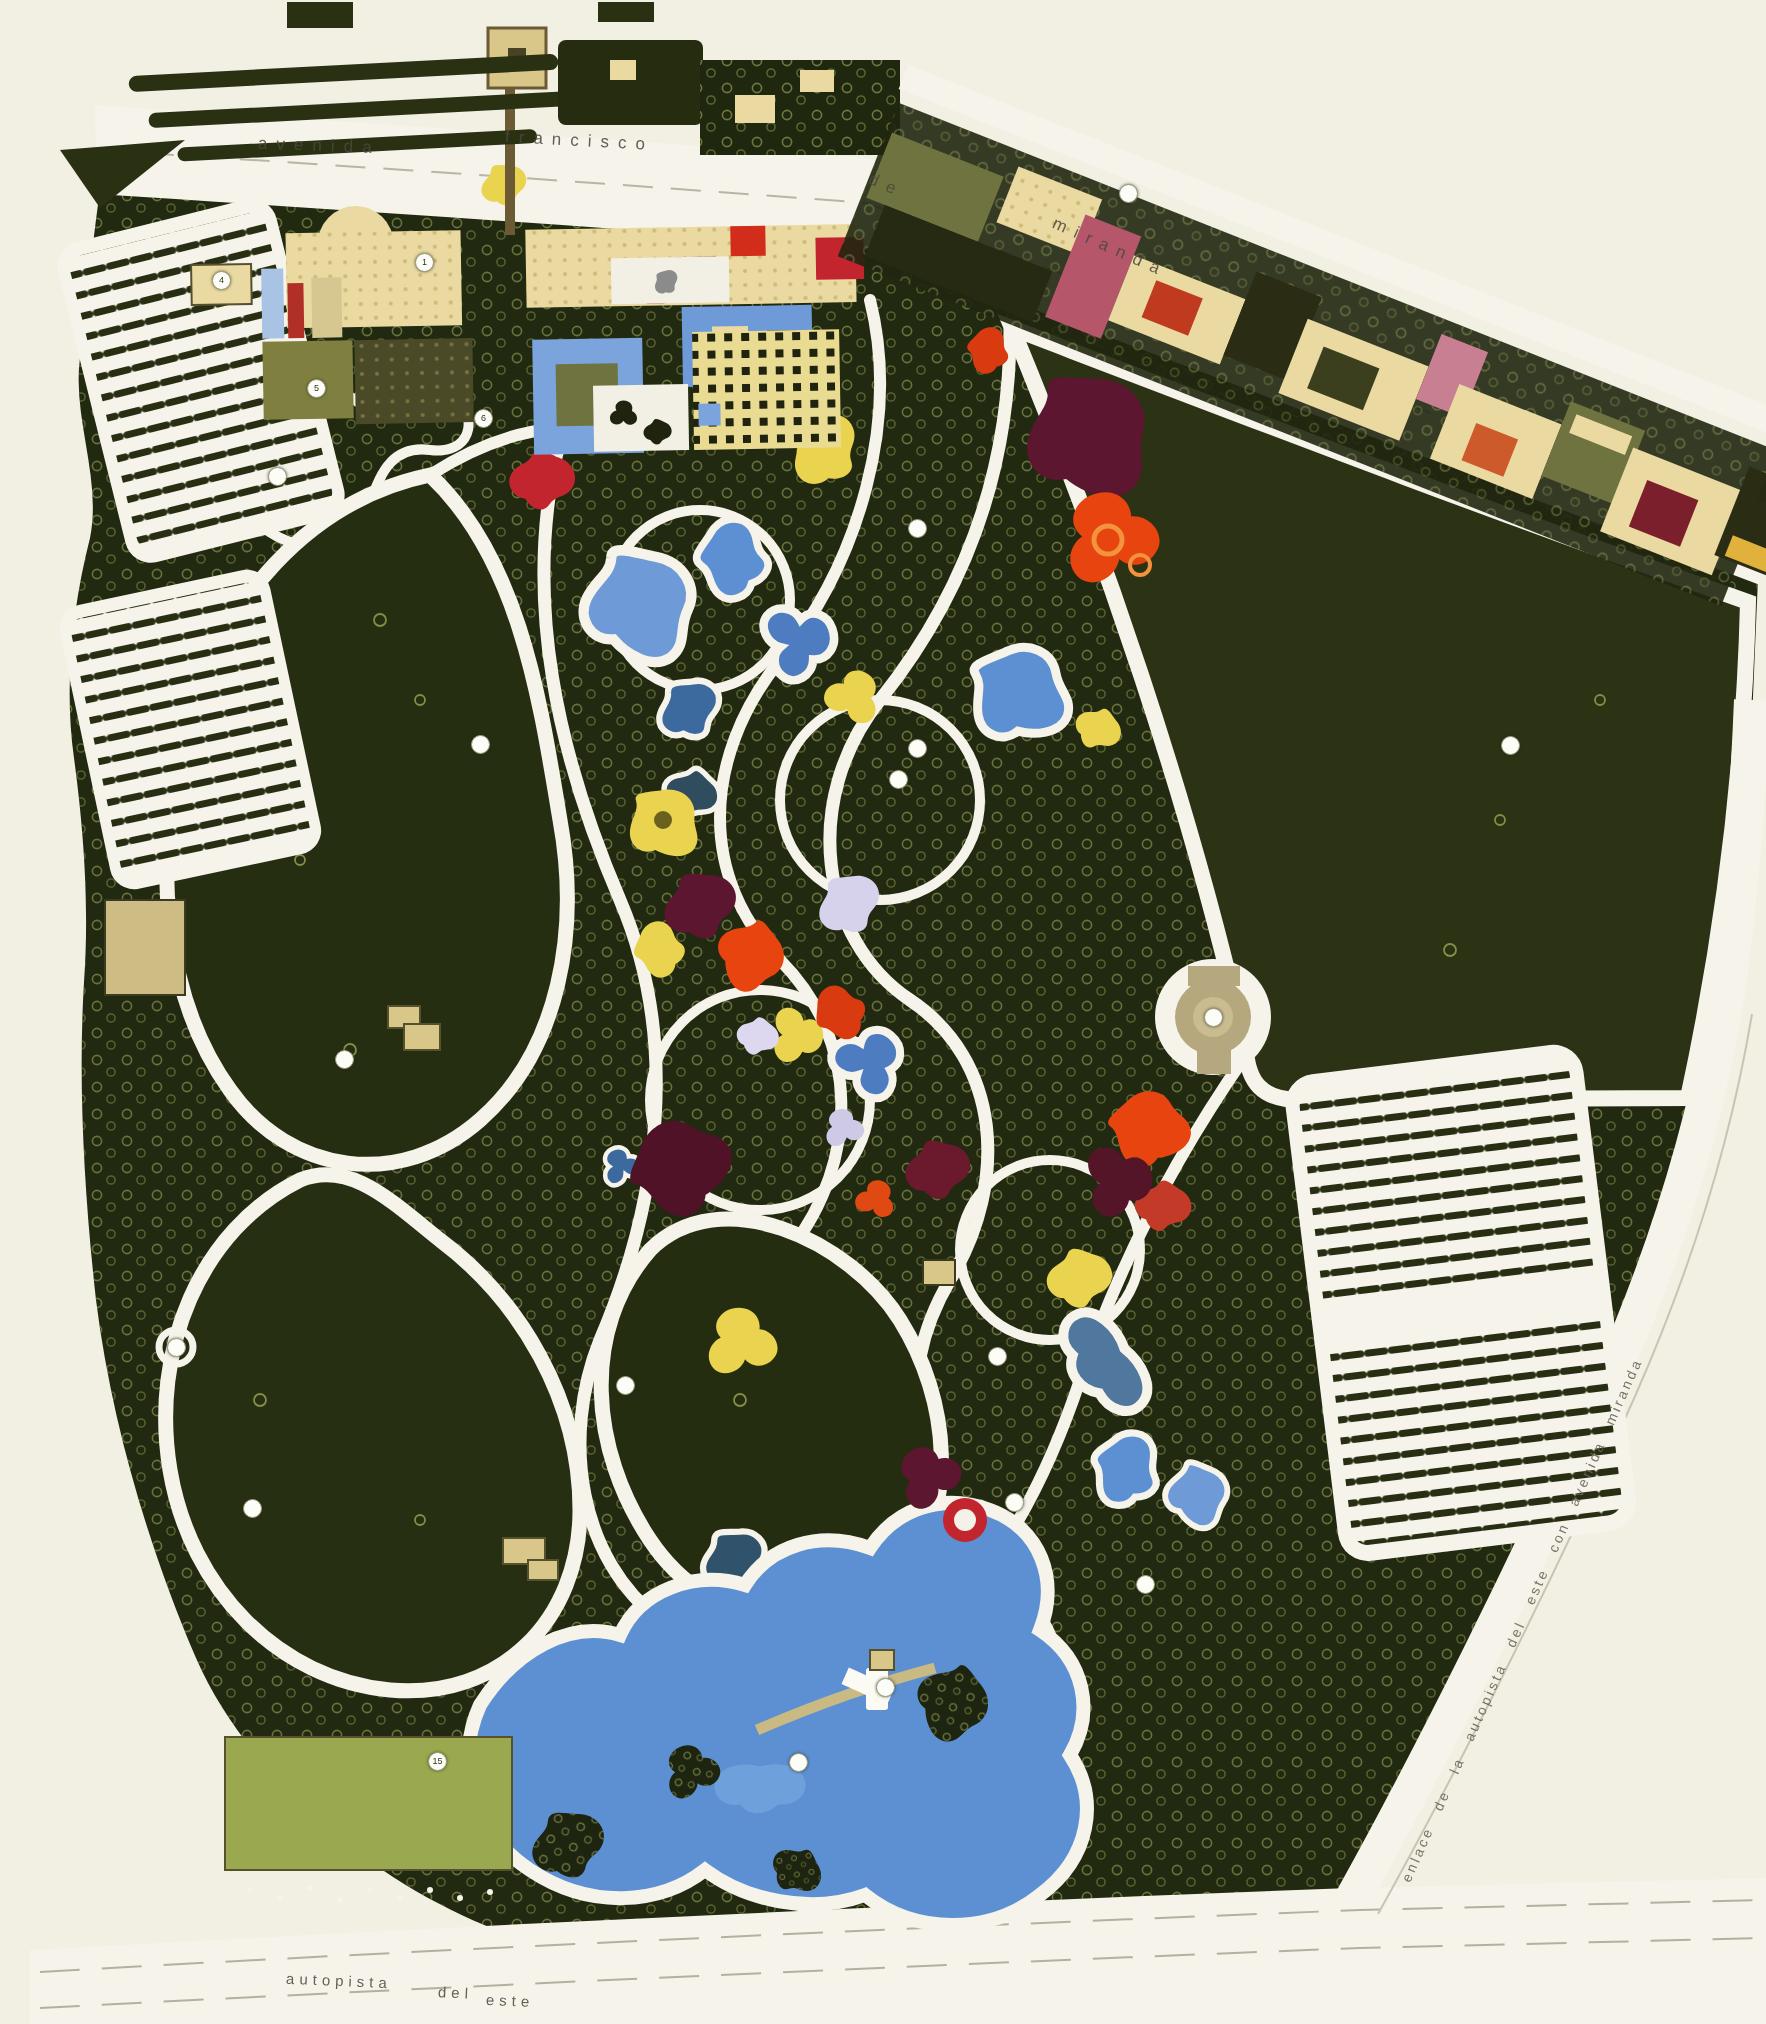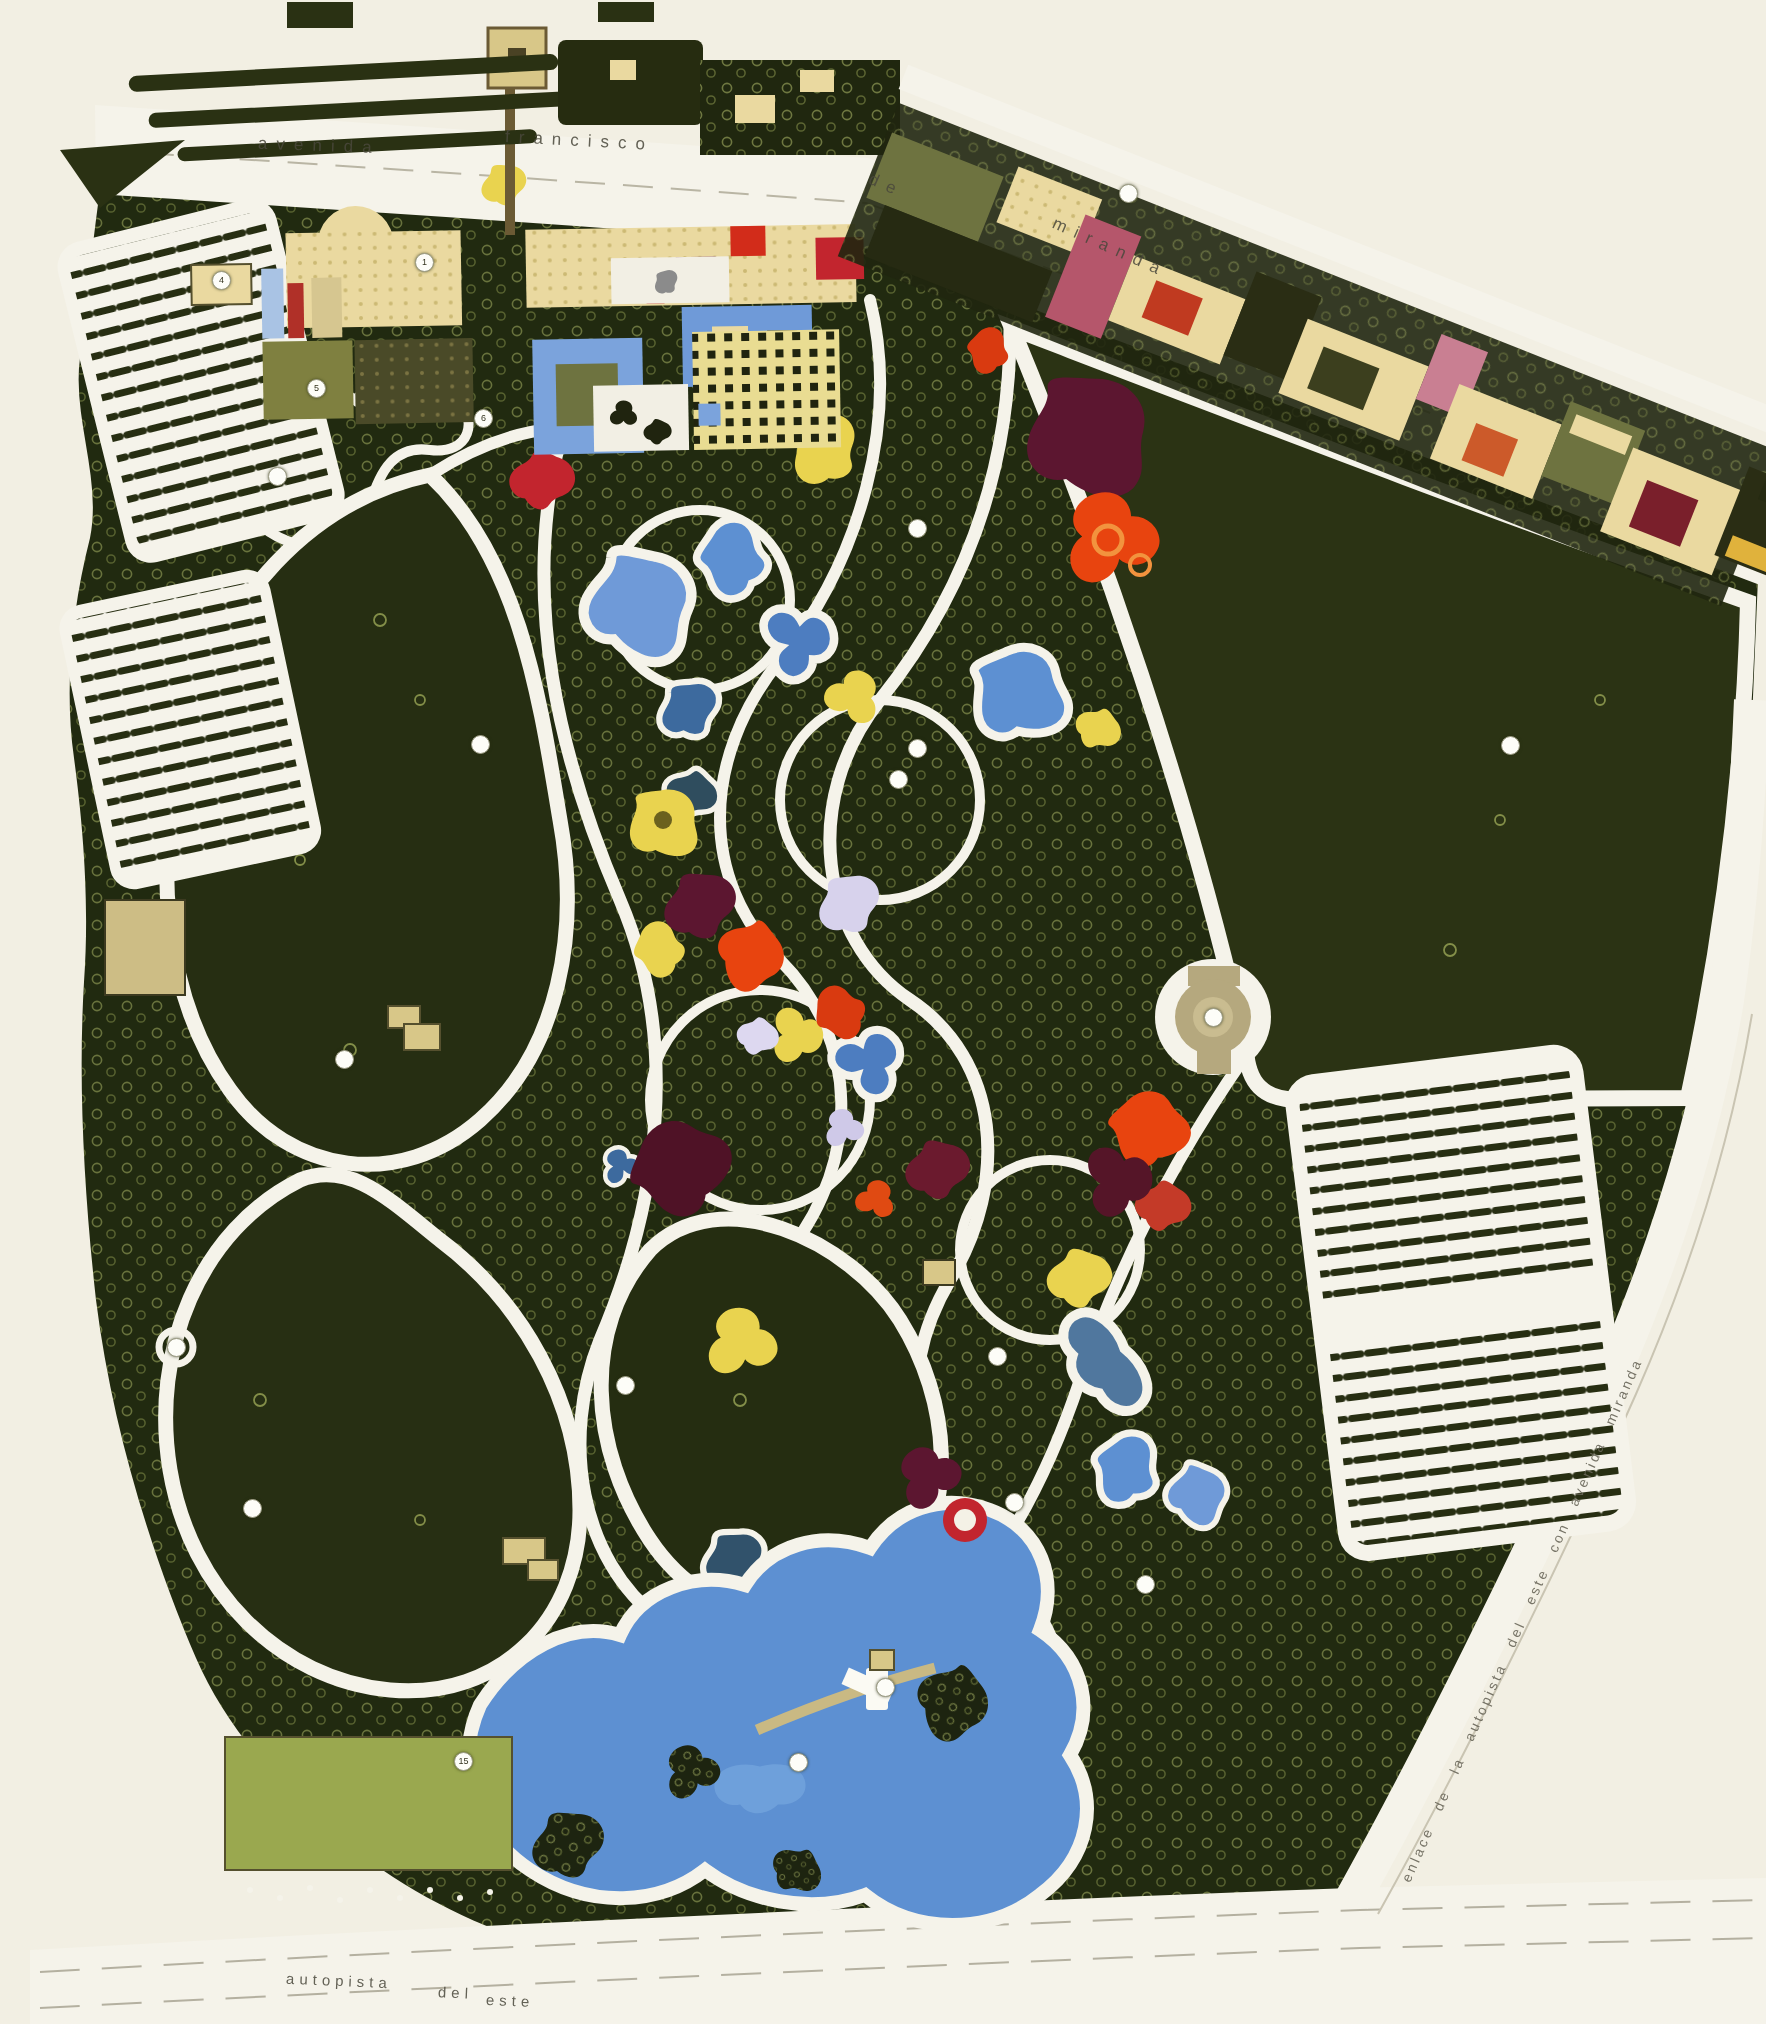--- a/index.html
+++ b/index.html
@@ -391,21 +391,21 @@
     </div>
 <div class="marker" style="left:1145px;top:1584px">
       <span></span>
     </div>
 <div class="marker" style="left:1213px;top:1017px">
       <span></span>
     </div>
 <div class="marker" style="left:1510px;top:745px">
       <span></span>
     </div>
-<div class="marker" style="left:463px;top:1761px">
+<div class="marker" style="left:437px;top:1761px">
       <span>15</span>
     </div>
 <div class="marker" style="left:798px;top:1762px">
       <span></span>
     </div>
 <div class="marker" style="left:885px;top:1687px">
       <span></span>
     </div>
 
 </div>

